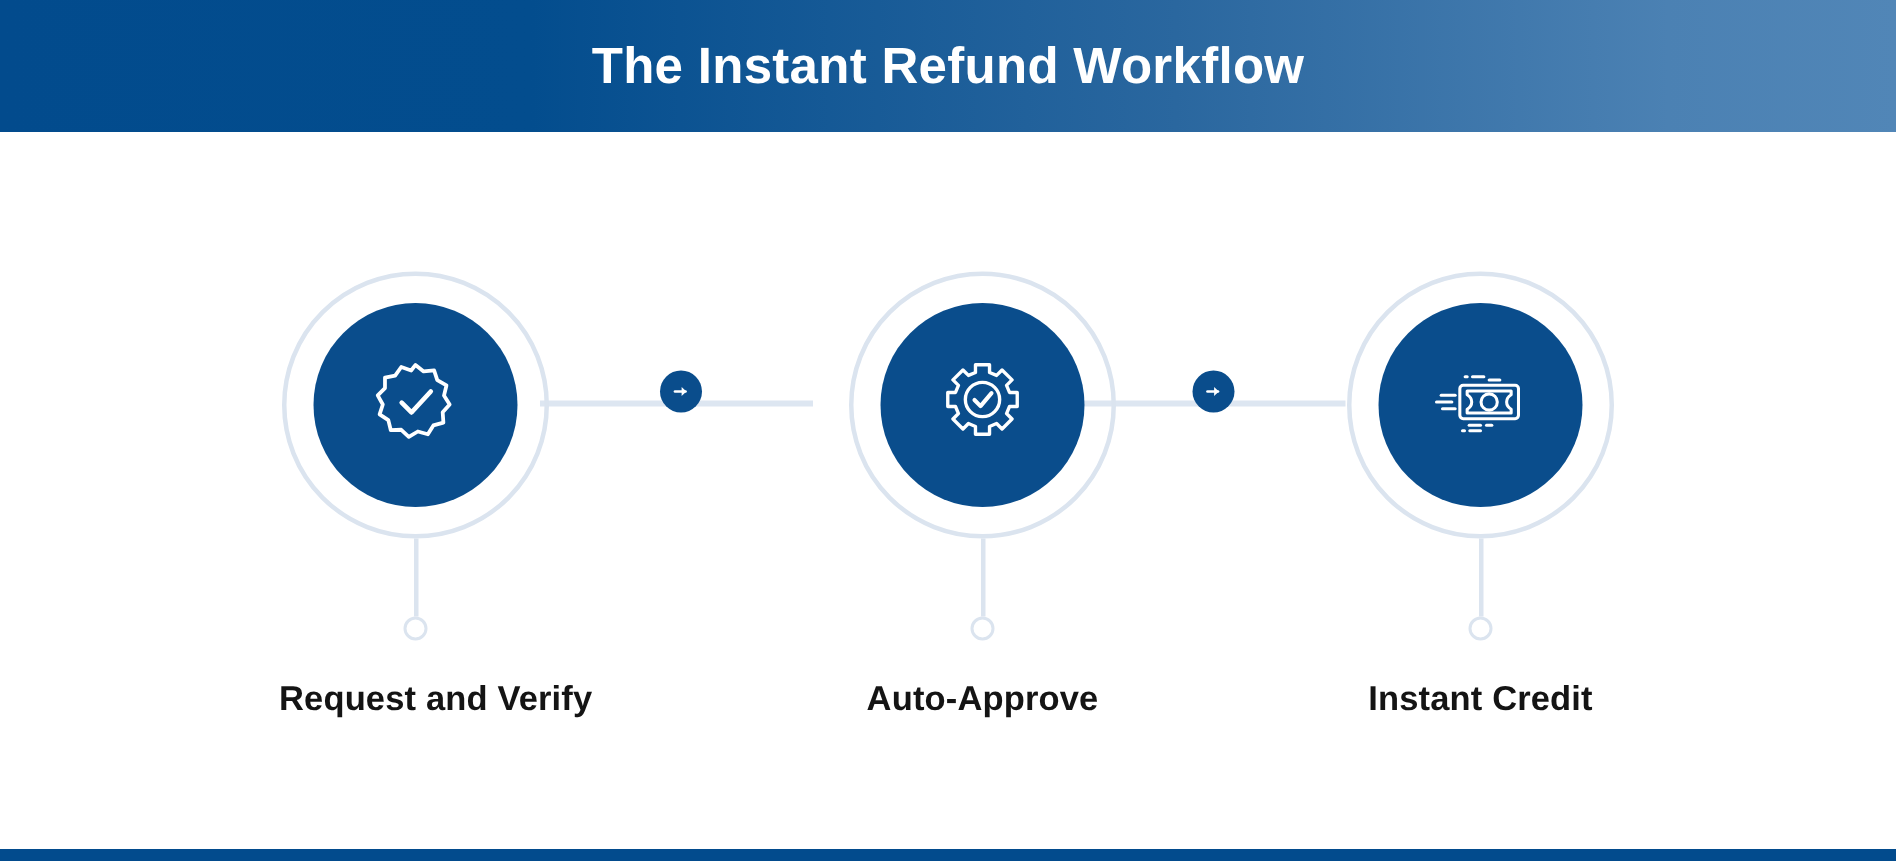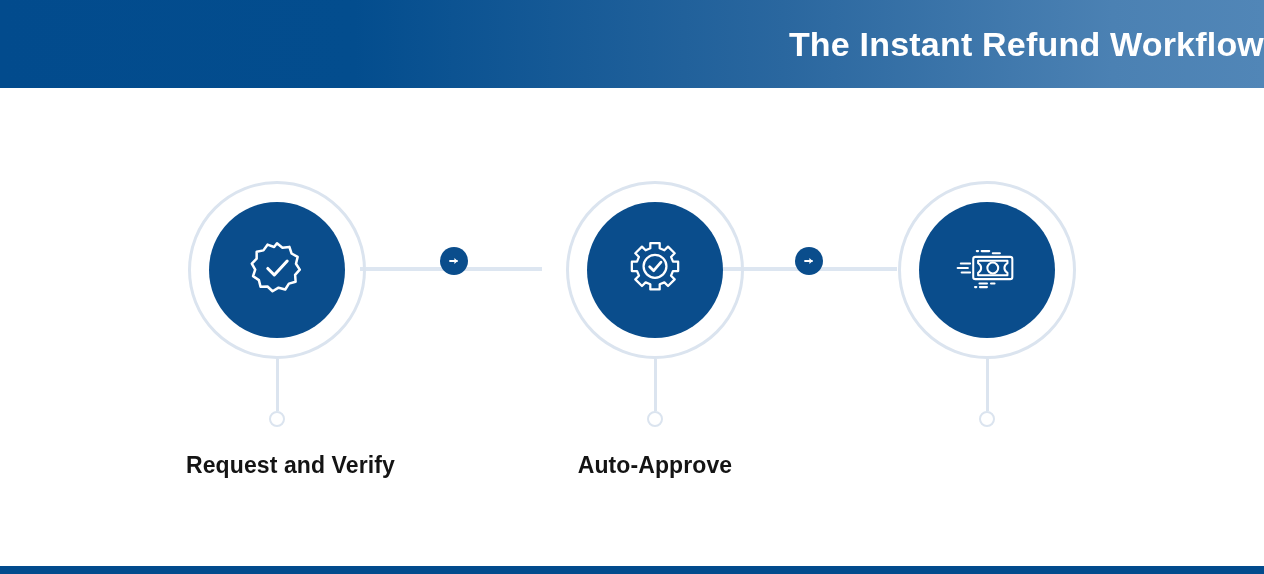--- a/index.html
+++ b/index.html
@@ -18,21 +18,21 @@
   
   .header-bar {
     position: absolute;
     left: 0;
     top: 0;
     width: 1264px;
     height: 88px;
     background: linear-gradient(to right, #024b8d 0%, #034d8e 28%, #2a679f 62%, #4b81b3 88%, #5186b7 100%);
     display: flex;
     align-items: center;
-    justify-content: flex-end;
+    justify-content: center;
   }
   .header-title {
     color: #ffffff;
     font-size: 34px;
     font-weight: bold;
     letter-spacing: 0.2px;
     line-height: 1;
     text-align: center;
     white-space: nowrap;
   }
@@ -238,17 +238,18 @@
               <path d="M40.5 48.5 H44.5"></path>
               <path d="M22.5 52.5 H24.0"></path>
               <path d="M28.0 52.5 H36.0"></path>
             </g>
           </svg>
         </span>
       </div>
     </div>
     <div class="node-stem"></div>
     <div class="node-dot"></div>
+    <div class="node-label">Instant Credit</div>
   </div>
 
 </div>
 
 <div class="footer-bar"></div>
 
 </body></html>

